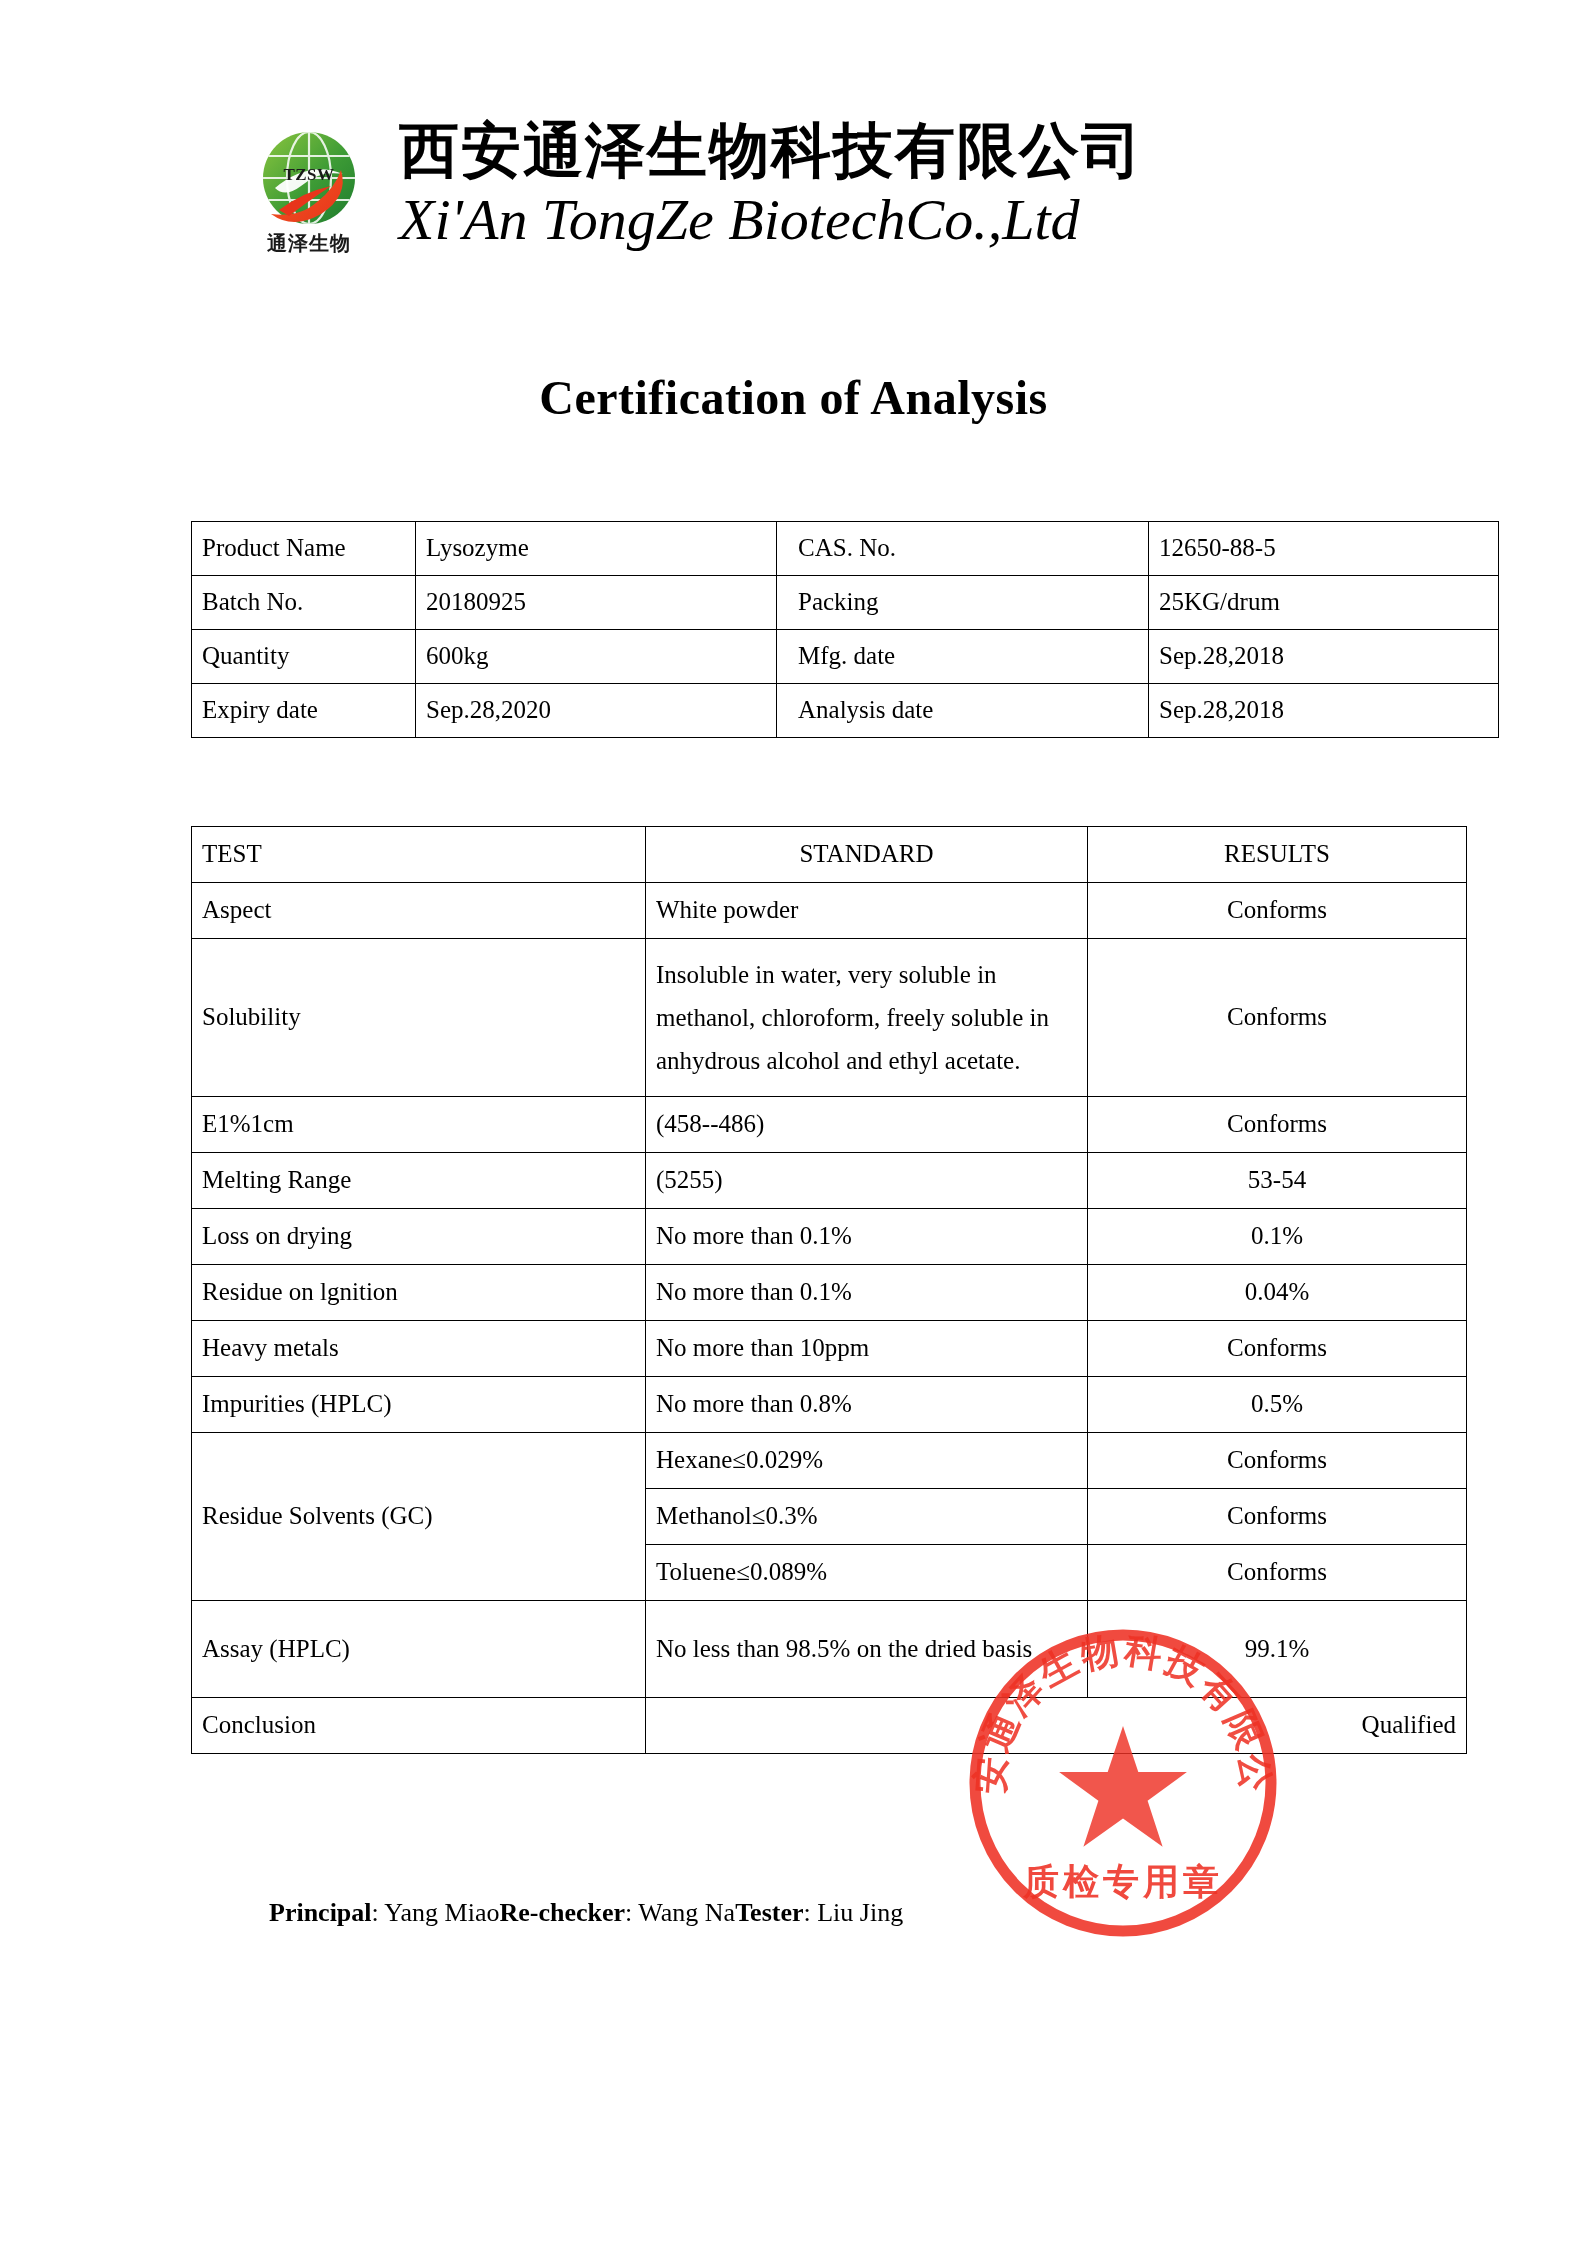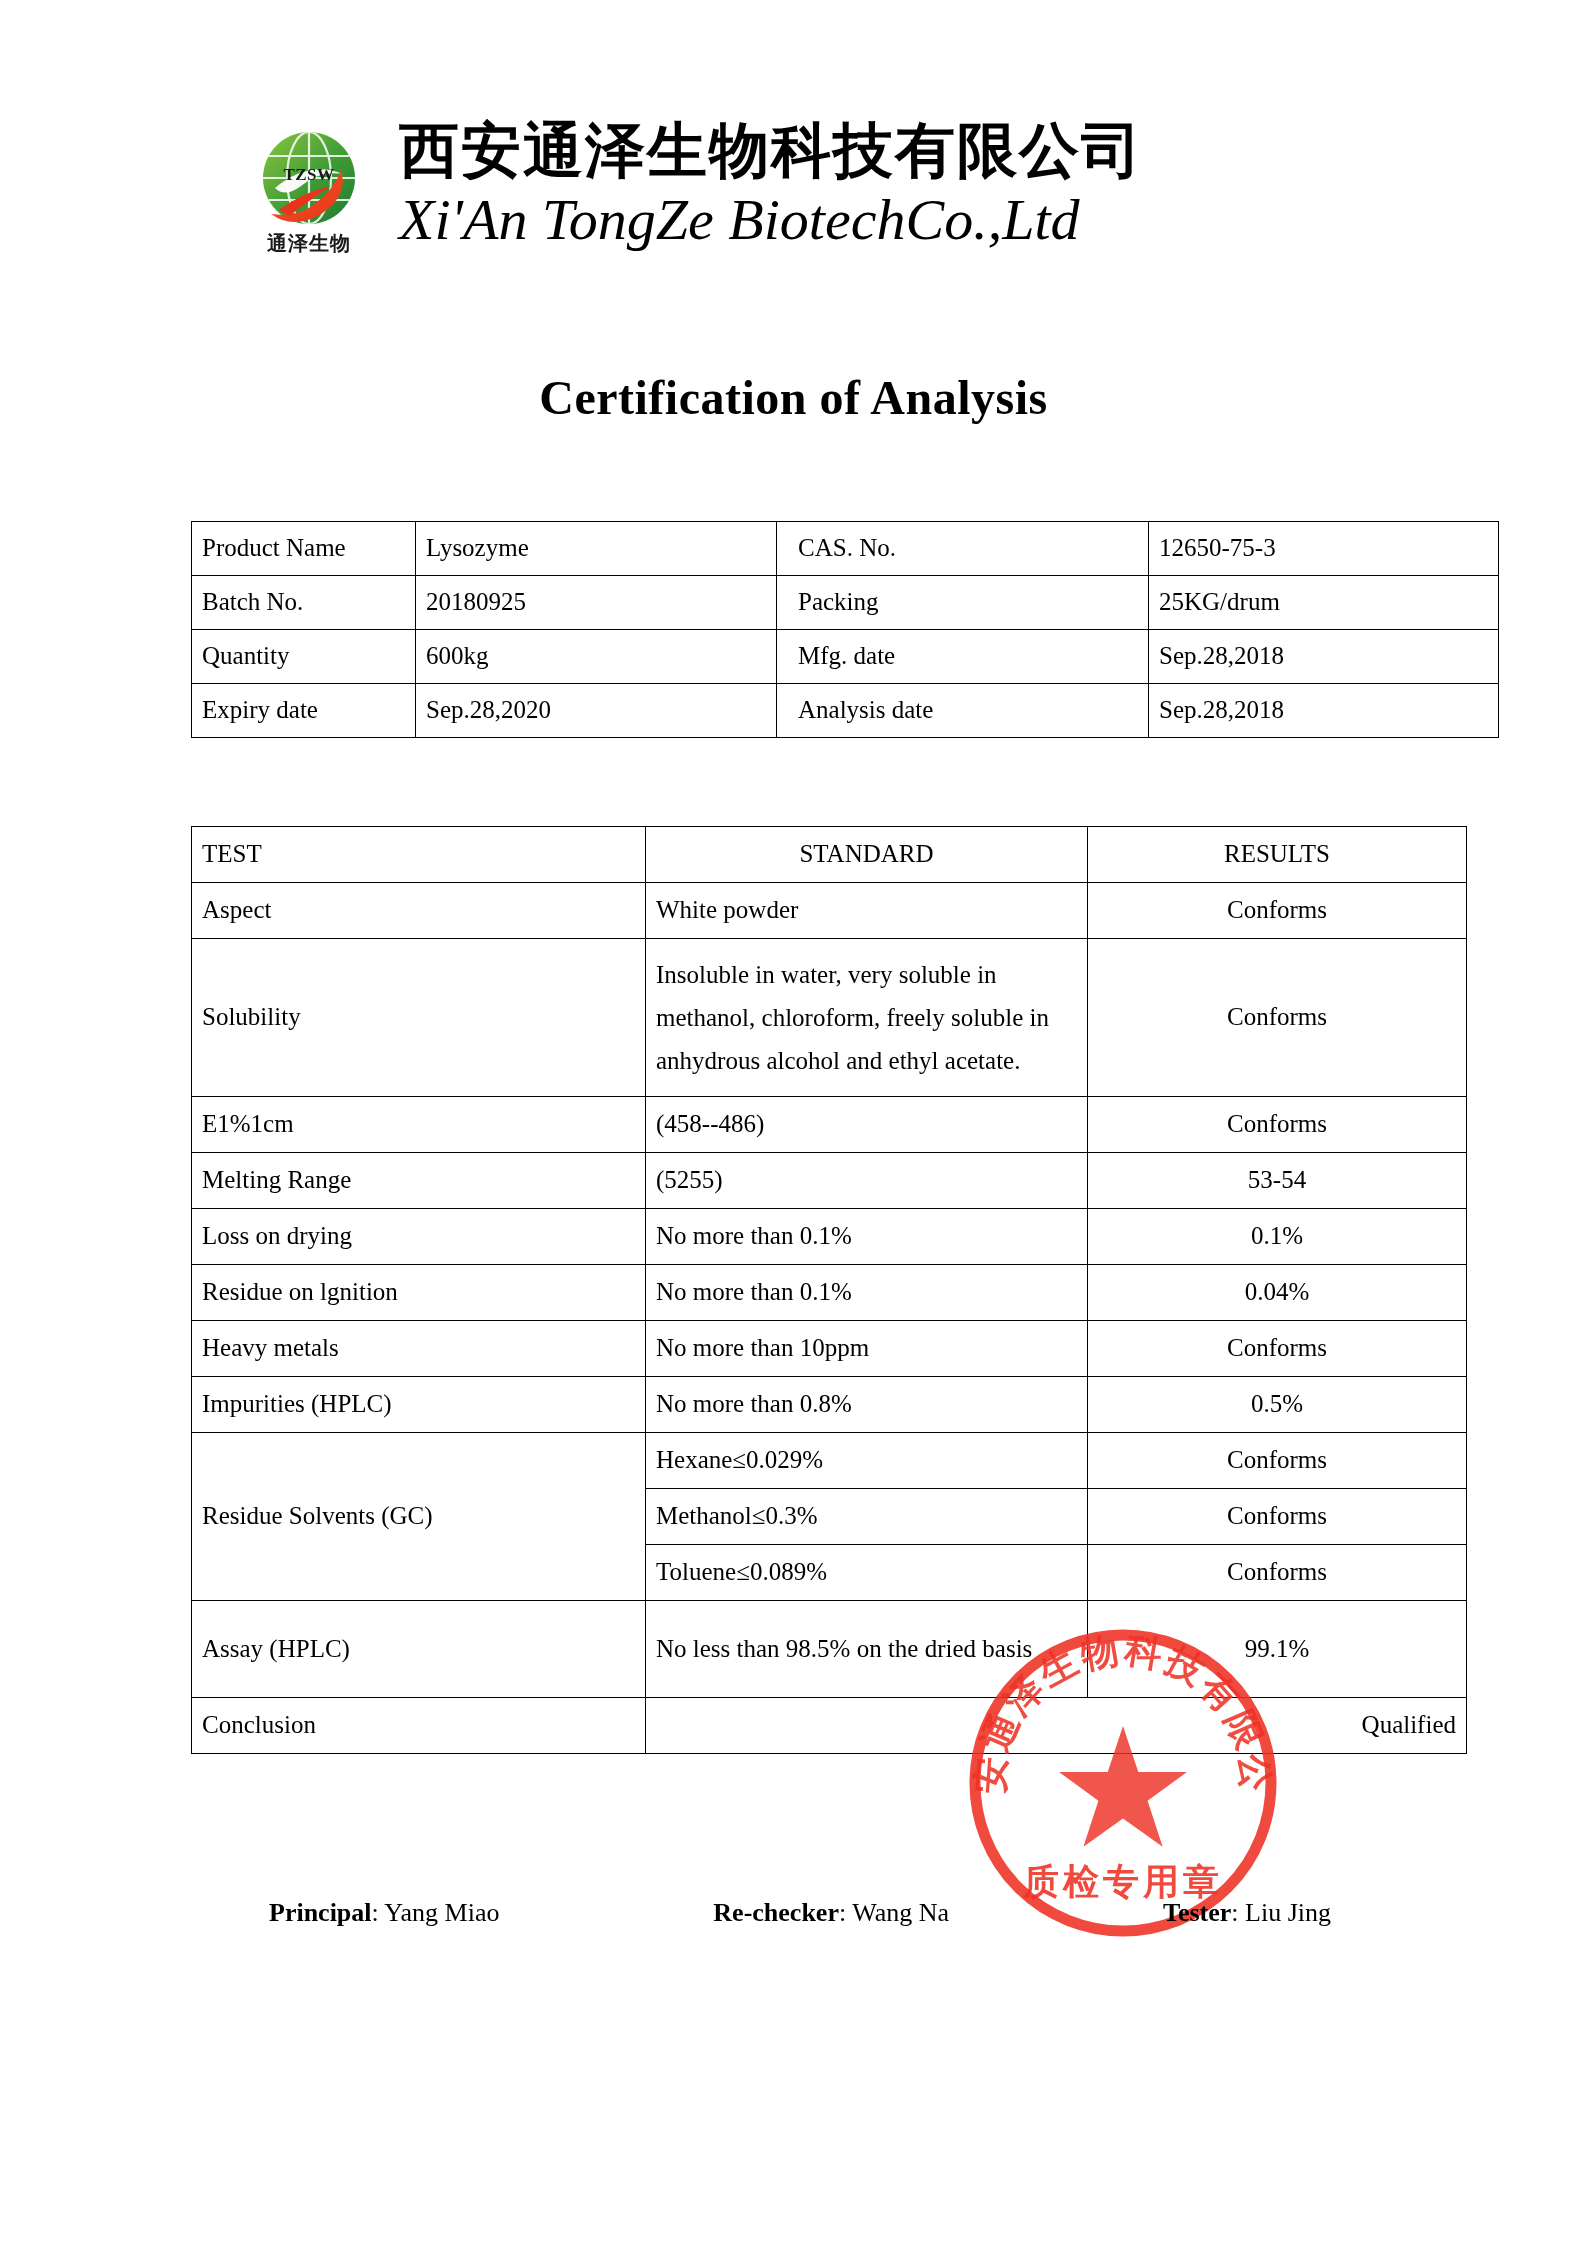--- a/index.html
+++ b/index.html
@@ -130,21 +130,20 @@
   .signatures {
     position: absolute;
     top: 1898px;
     left: 191px;
     width: 1212px;
     font-size: 26px;
     font-family: "Liberation Serif", serif;
   }
   .sig-row {
     display: flex;
-    justify-content: space-between;
     padding: 0 72px 0 78px;
   }
   .sig b { font-weight: 700; }
 
   
   .footer {
     position: absolute;
     top: 2000px;
     left: 191px;
     width: 1212px;
@@ -201,21 +200,21 @@
   </div>
 
   <div class="doc-title">Certification of Analysis</div>
 
   <table class="info-table">
     <tbody>
       <tr>
         <td class="c1">Product Name</td>
         <td class="c2">Lysozyme</td>
         <td class="c3">CAS. No.</td>
-        <td class="c4">12650-75-3</td>
+        <td class="c4">12650-88-5</td>
       </tr>
       <tr>
         <td class="c1">Batch No.</td>
         <td class="c2">20180925</td>
         <td class="c3">Packing</td>
         <td class="c4">25KG/drum</td>
       </tr>
       <tr>
         <td class="c1">Quantity</td>
         <td class="c2">600kg</td>

